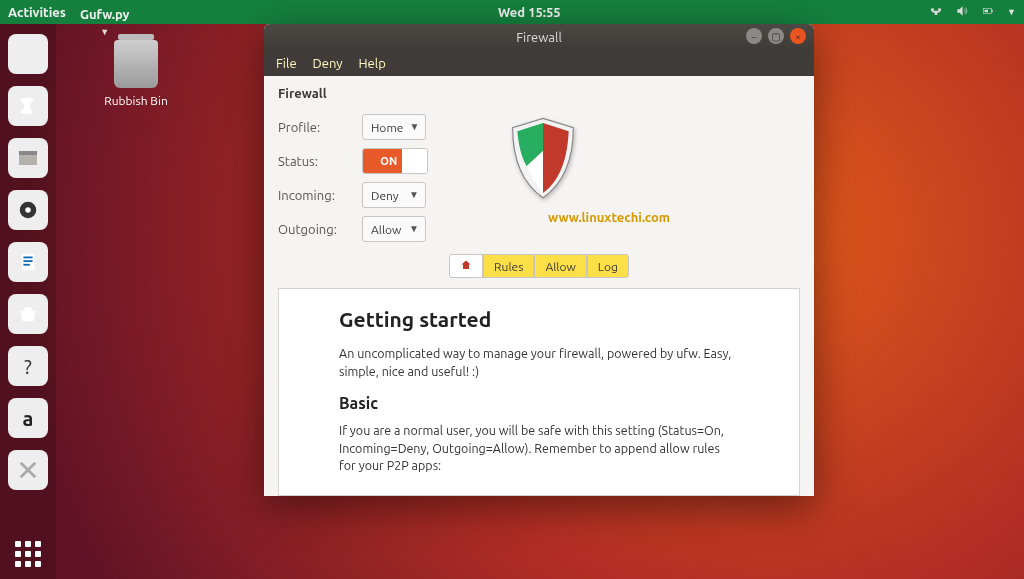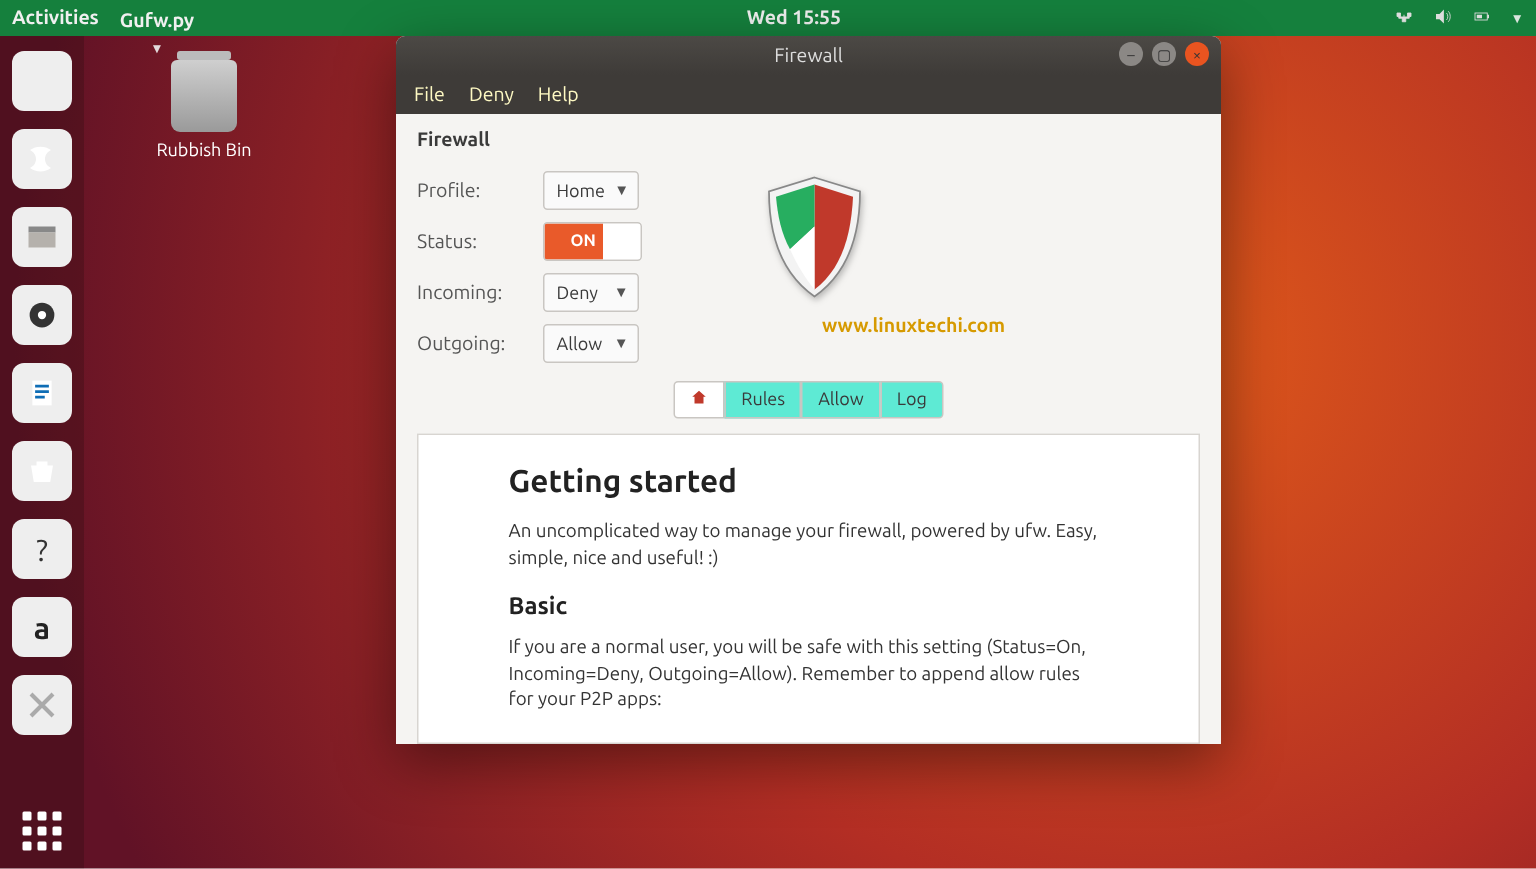--- a/index.html
+++ b/index.html
@@ -150,21 +150,21 @@
   margin-left: 40px;
   color: #d69a00;
   font-size: 13px;
   font-weight: 600;
 }
 
 .tab-strip {
   display:flex; justify-content:center; gap:0; margin-top: 8px;
 }
 .tab {
-  border:1px solid #c9c6c2; background:#5eead4; font-size:12px;
+  border:1px solid #c9c6c2; background:#fde047; font-size:12px;
   padding: 4px 10px; display:flex; align-items:center; gap:4px;
 }
 .tab:first-child { border-radius:3px 0 0 3px; }
 .tab:last-child  { border-radius:0 3px 3px 0; }
 .tab.active { background:#fff; }
 .tab .home-i { color:#c0392b; }
 
 .content-pane {
   margin-top: 10px;
   border:1px solid #d8d5d1;

